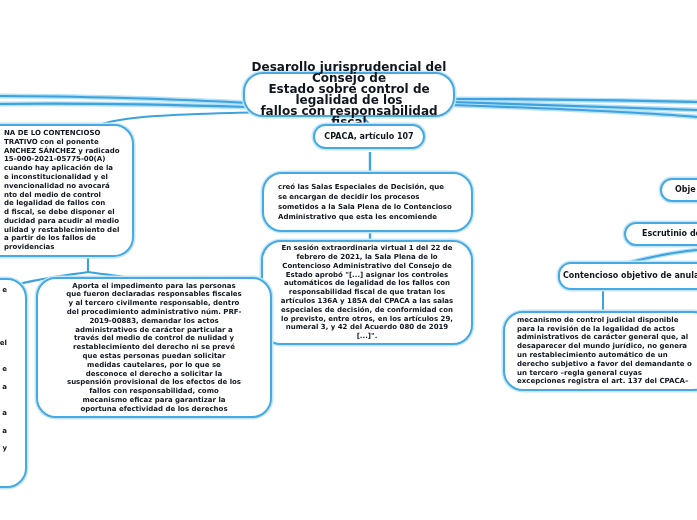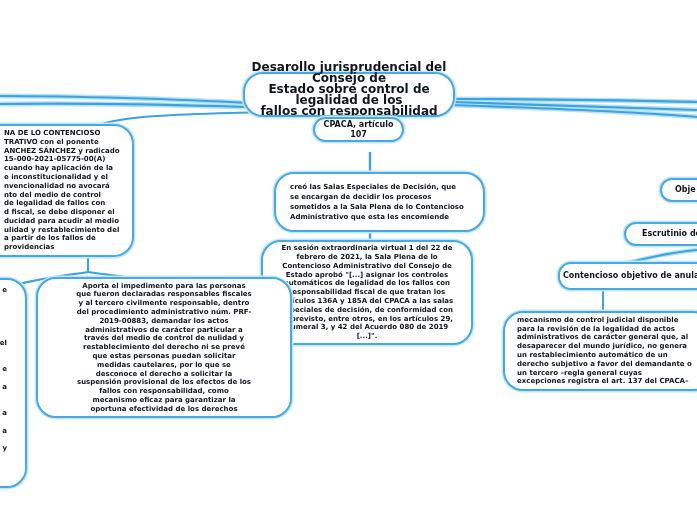--- a/index.html
+++ b/index.html
@@ -22,25 +22,25 @@
     display:flex;align-items:center;justify-content:center;
     text-align:center;
     z-index:2;
   }
   .pill{border-radius:13px;font-size:8px;line-height:10px;}
   .ta-left{text-align:left;justify-content:flex-start;}
   .ta-right{text-align:right;justify-content:flex-end;}
 
   
   #n-root{left:243px;top:72px;width:212px;height:45px;font-size:12px;line-height:11px;}
-  #n-cpaca{left:313px;top:117px;width:91px;height:25px;}
-  #n-salas{left:262px;top:172px;width:211px;height:60px;padding-left:14px;padding-right:8px;line-height:10px;margin-left:12px;}
+  #n-cpaca{left:313px;top:124px;width:112px;height:25px;}
+  #n-salas{left:262px;top:172px;width:211px;height:60px;padding-left:14px;padding-right:8px;line-height:10px;}
   #n-sesion{left:261px;top:240px;width:212px;height:105px;padding:11px 8px;}
   #n-salaplena{left:-84px;top:124px;width:218px;height:133px;padding-left:86px;padding-right:4px;}
-  #n-aporta{left:36px;top:277px;width:256px;height:141px;padding:4px 6px;}
+  #n-aporta{left:36px;top:277px;width:236px;height:141px;padding:4px 6px;}
   #n-contencioso{left:523px;top:262px;width:165px;height:28px;}
   #n-mecanismo{left:503px;top:311px;width:210px;height:80px;padding-left:12px;padding-right:8px;}
   #n-objeto{left:660px;top:178px;width:80px;height:24px;padding-left:13px;}
   #n-escrutinio{left:624px;top:222px;width:90px;height:24px;padding-left:16px;}
   #n-leftedge{left:-190px;top:278px;width:217px;height:210px;padding-right:18px;padding-top:6px;align-items:flex-start;}
 </style>
 </head>
 <body>
 
 <svg id="wires" viewBox="0 0 697 520" xmlns="http://www.w3.org/2000/svg" fill="none">

